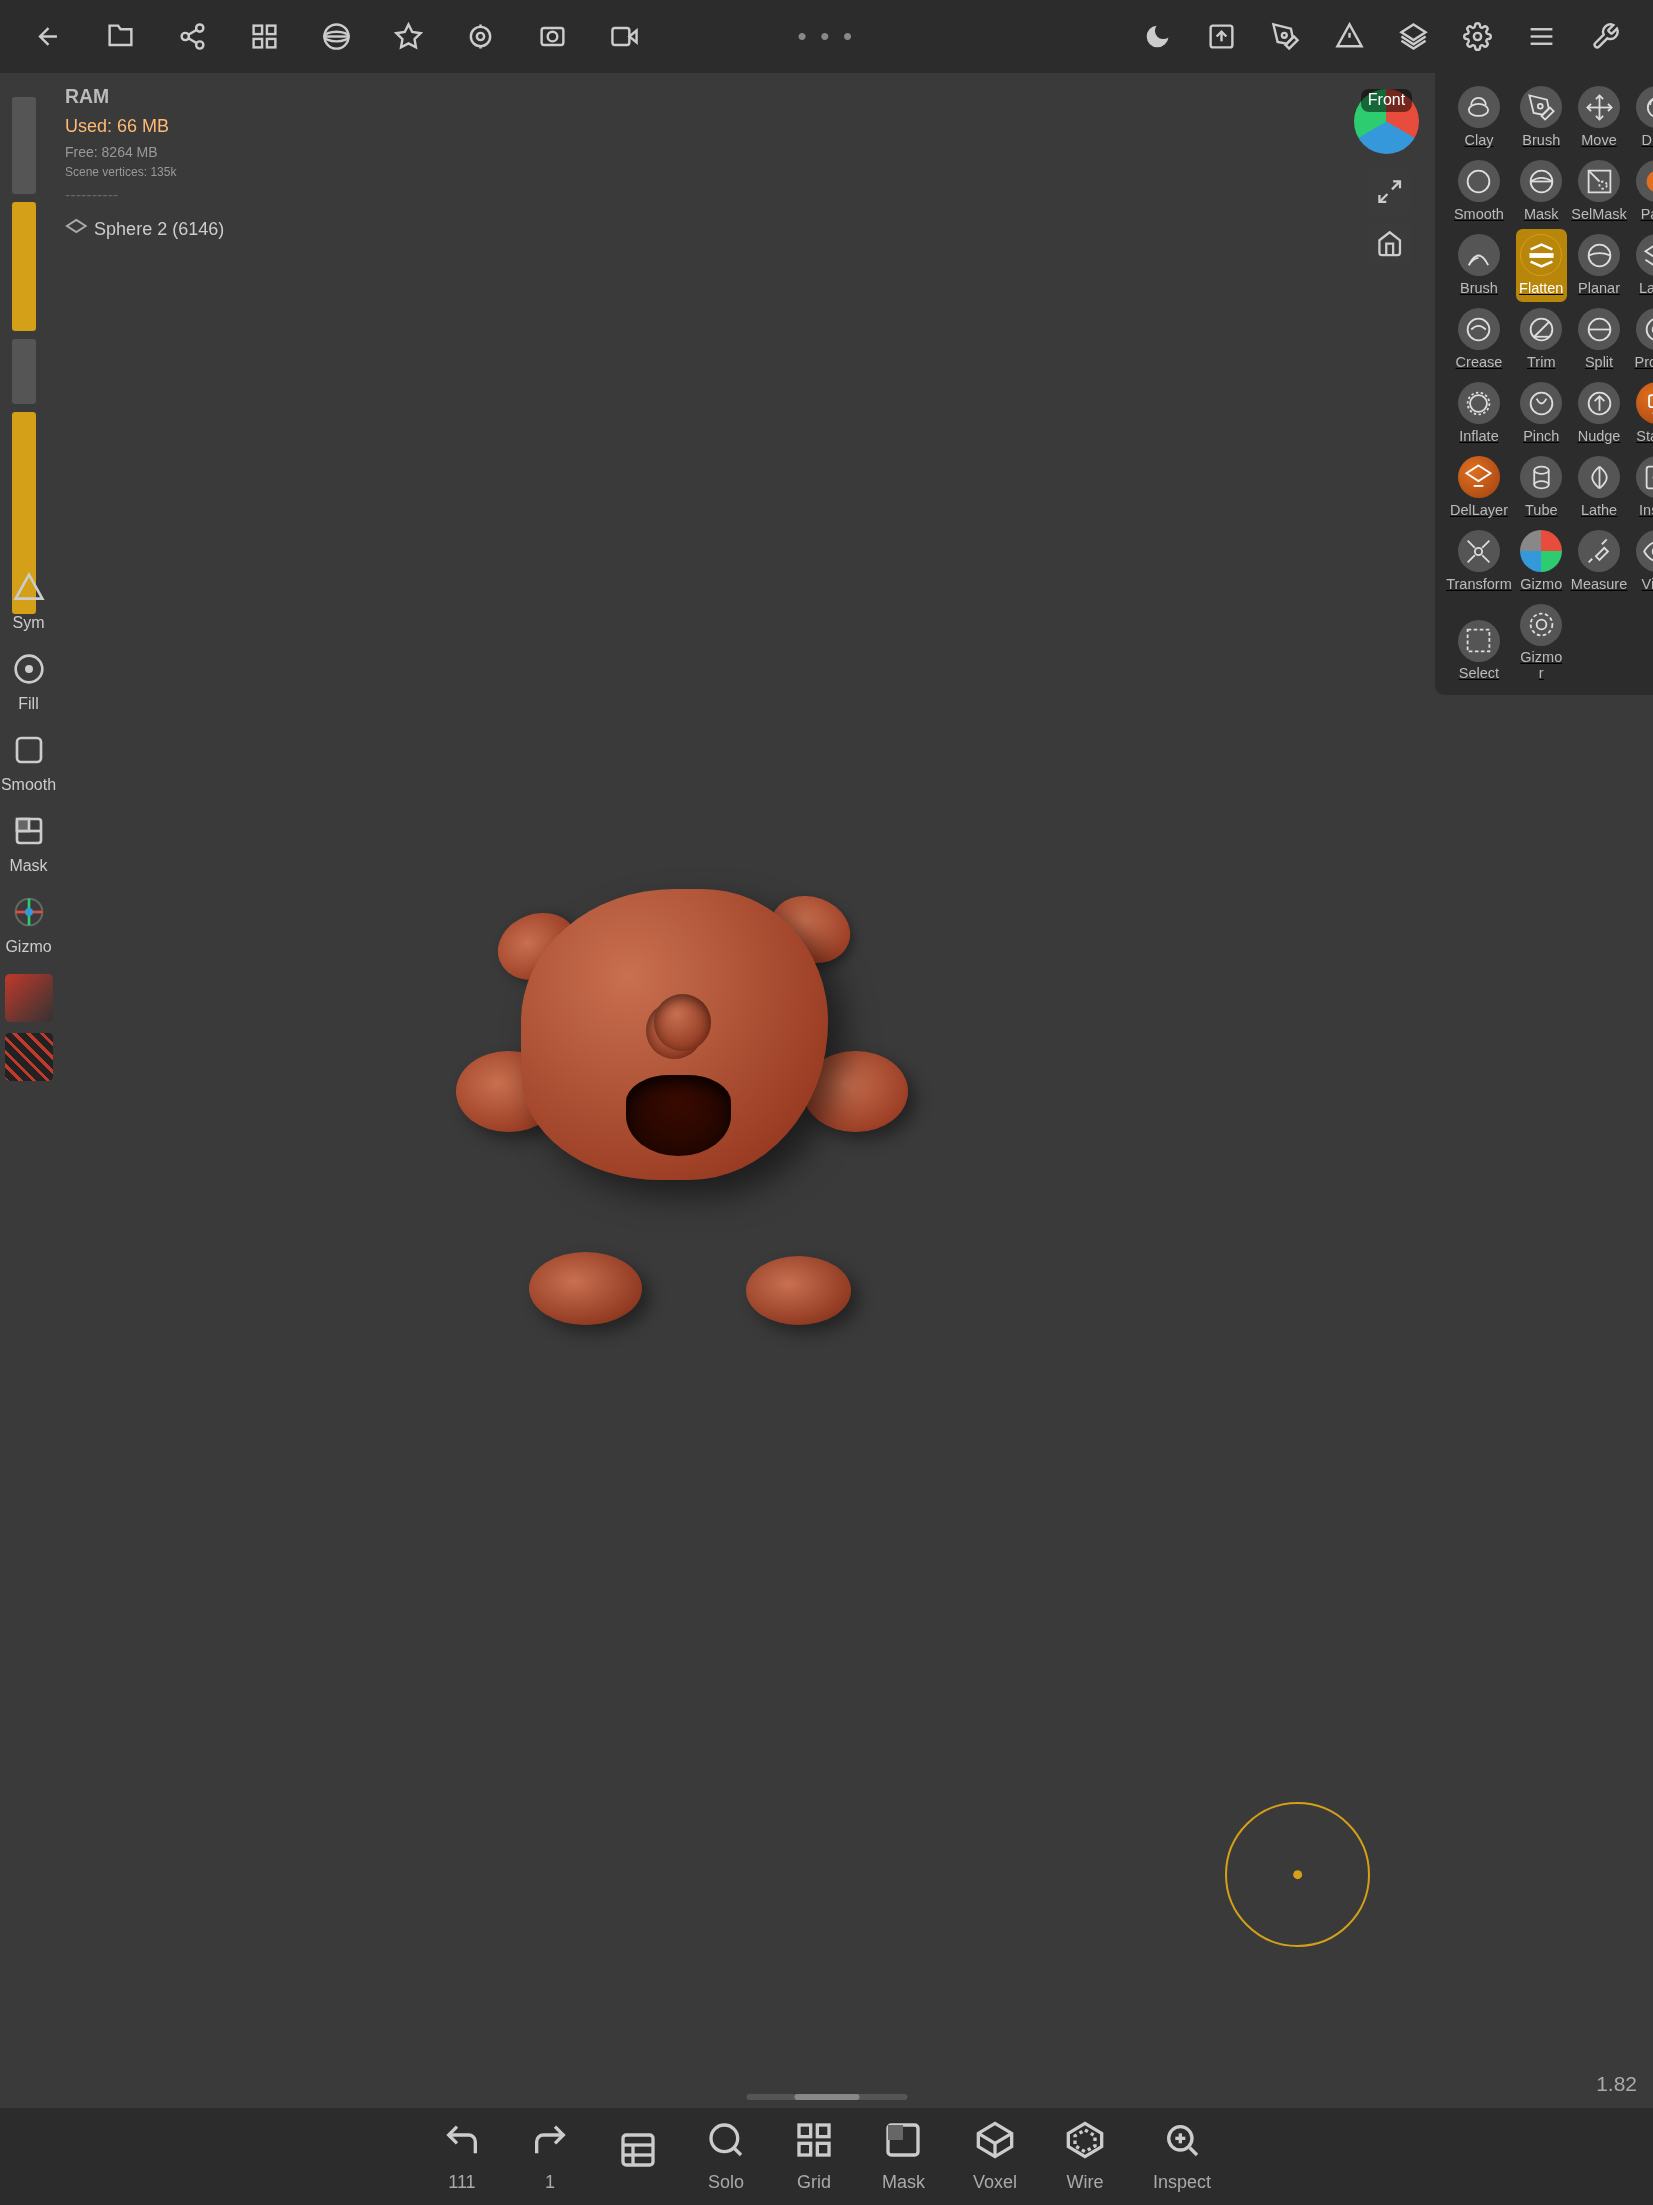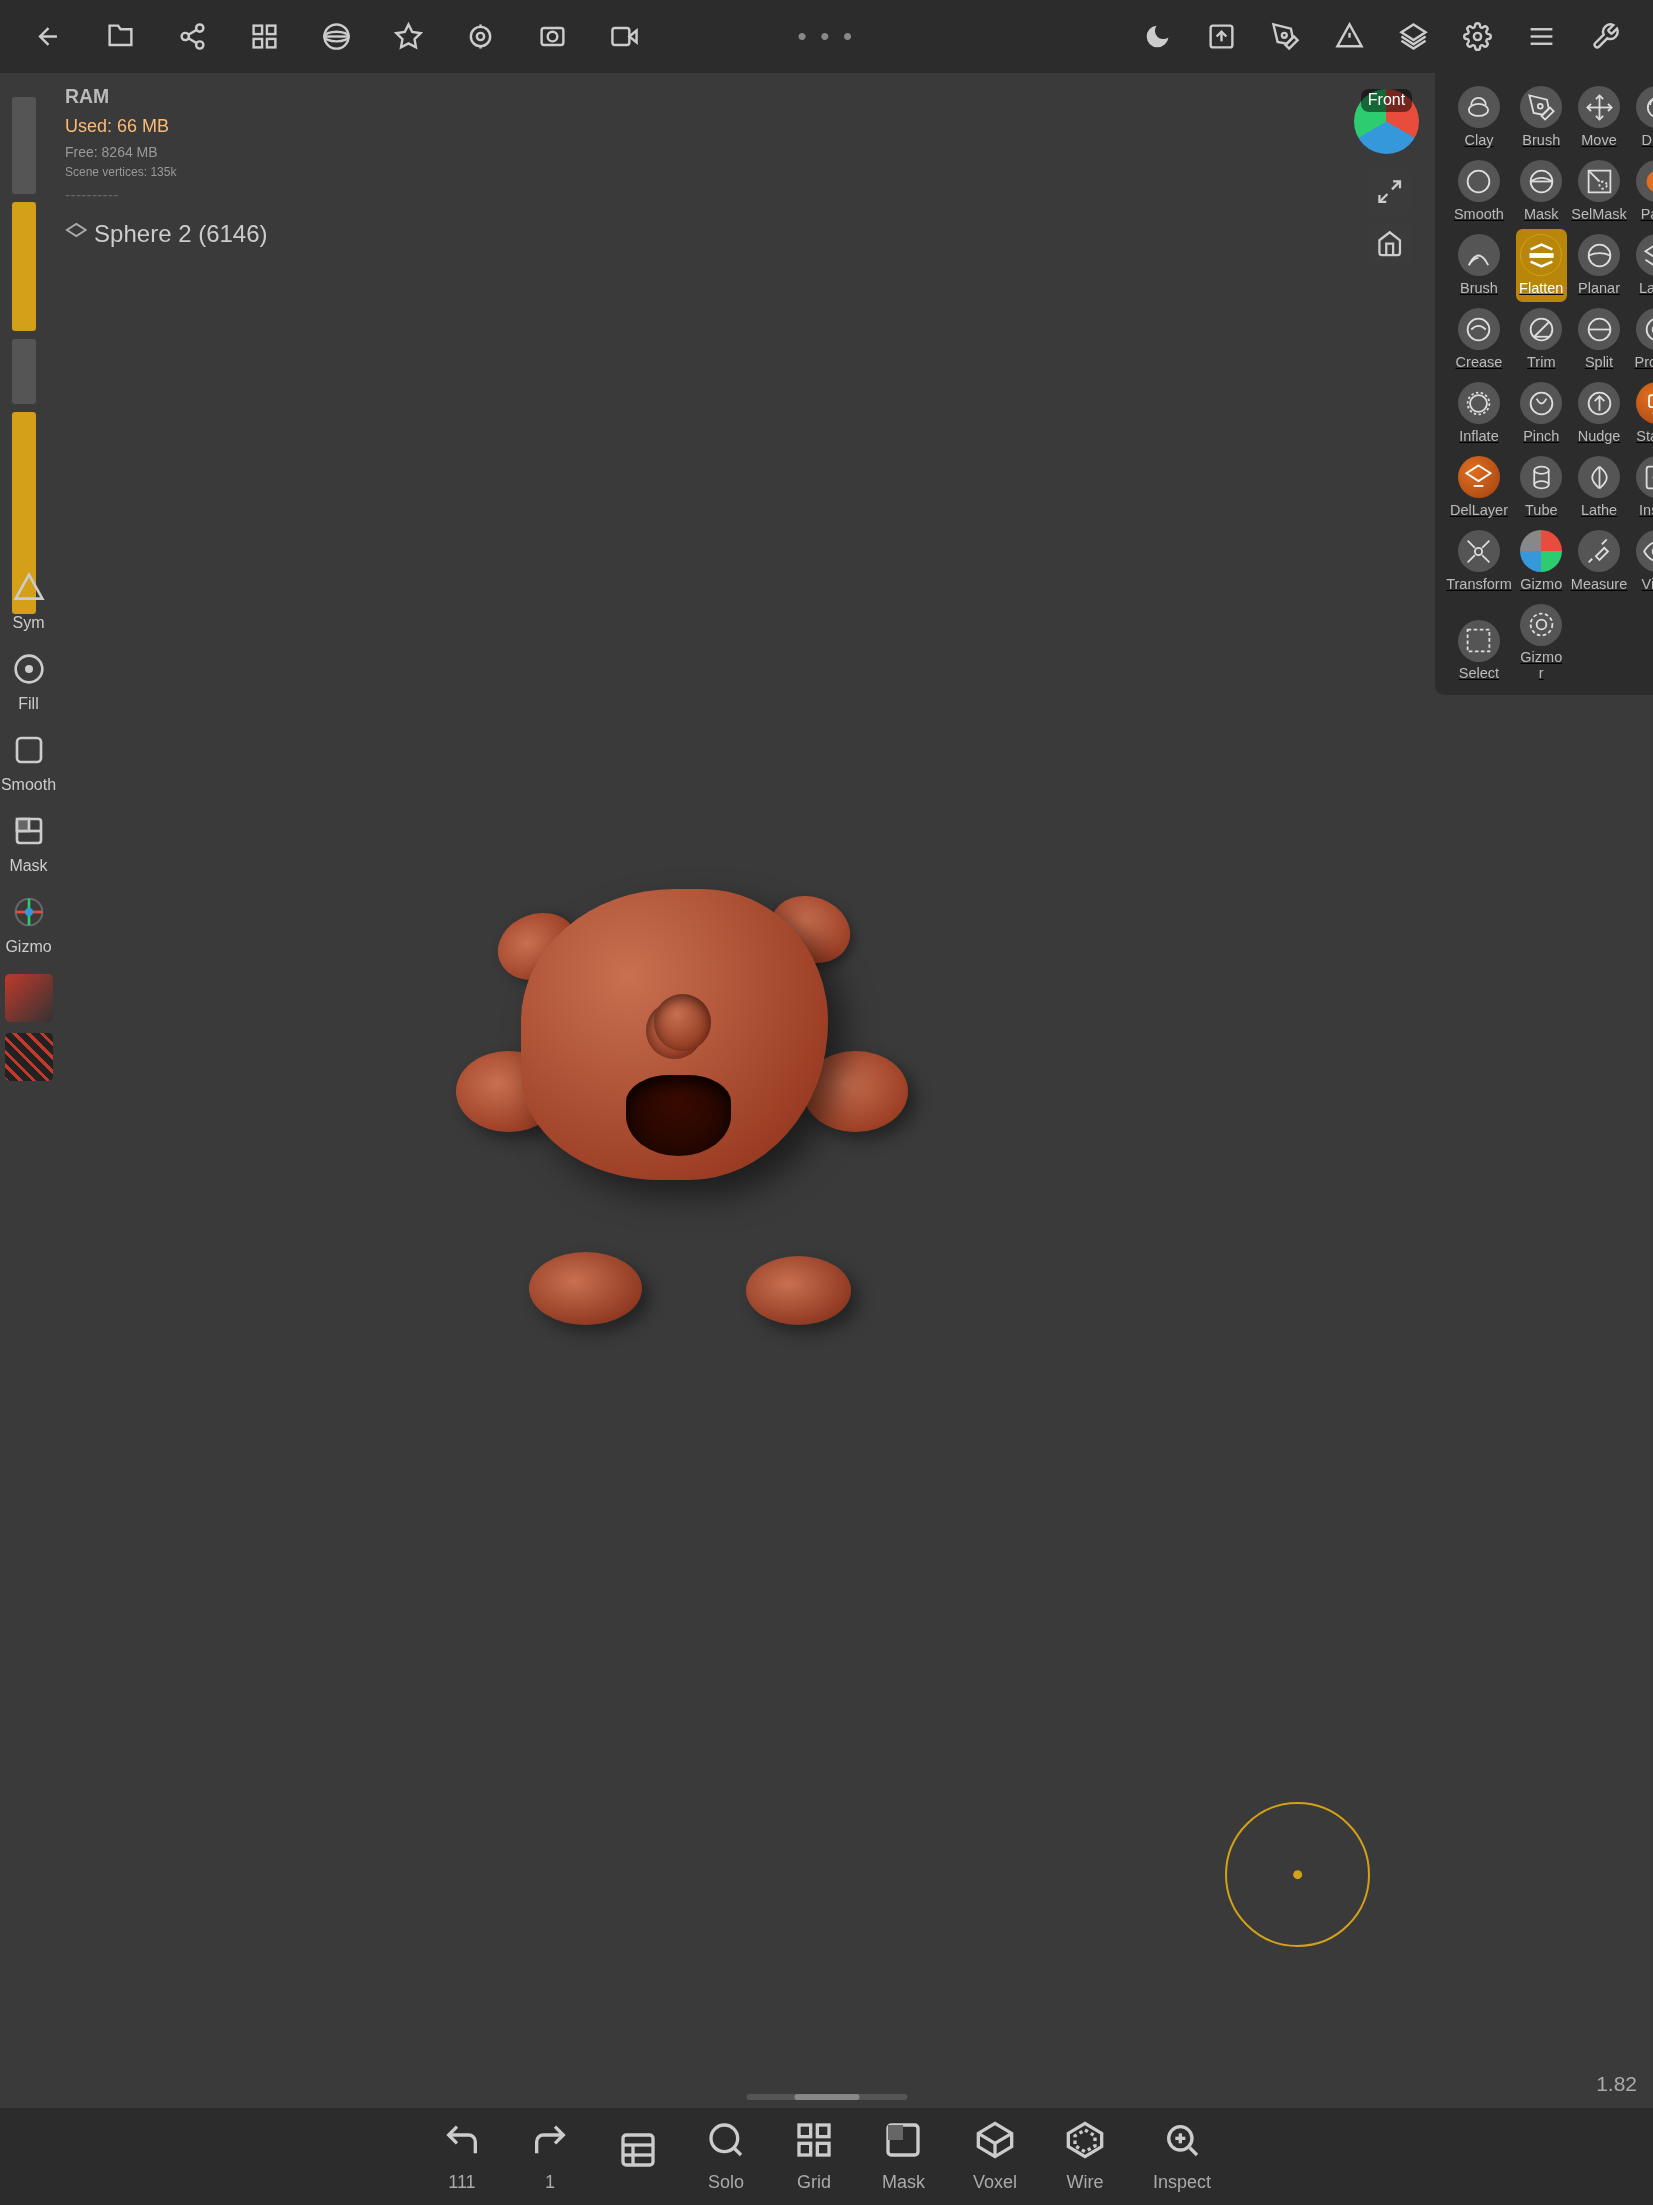--- a/index.html
+++ b/index.html
@@ -548,21 +548,21 @@
     <span>Free:</span>&nbsp;<span>8264 MB</span>
   </div>
   <div style="font-size:12px; color:#999;">
     <span>Scene vertices:</span>&nbsp;<span>135k</span>
   </div>
   <div style="color:#666; font-size:16px;">----------</div>
   <div style="display:flex; align-items:center; gap:6.5px; margin-top:6.5px;">
     <svg width="22.6" height="22.6" viewBox="0 0 24 24" fill="none" stroke="#aaa" stroke-width="2">
       <polygon points="12,2 22,8.5 12,15 2,8.5"></polygon>
     </svg>
-    <span style="color:#ccc; font-size:24px;">Sphere 2 (6146)</span>
+    <span style="color:#ccc; font-size:18px;">Sphere 2 (6146)</span>
   </div>
 </div>
 
 <div style="position:absolute; top:73px; left:0; width:48px; display:flex; flex-direction:column; align-items:center; padding-top:16px; gap:0; z-index:50;">
 
   <div class="slider-vertical slider-v-top" style="height:97px; background:#555; width:24px;"></div>
 
   <div class="slider-fill-yellow fill-yellow-1" style="width:24px;"></div>
 
   <div class="slider-vertical" style="height:65px; width:24px; background:#555; margin-top:8px;"></div>

